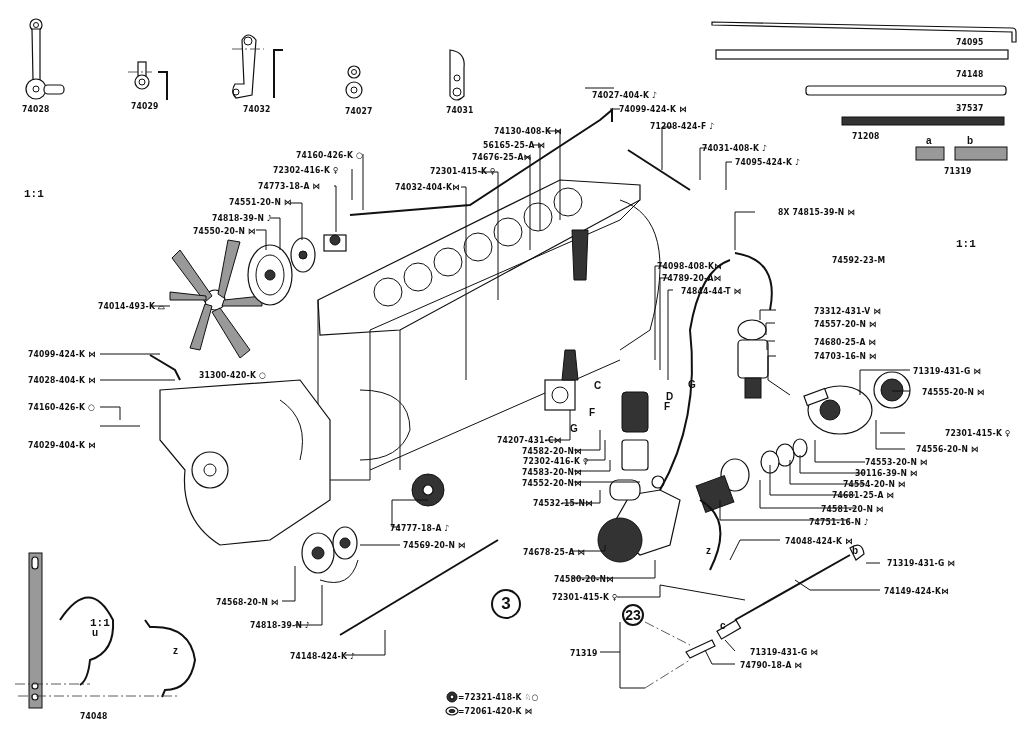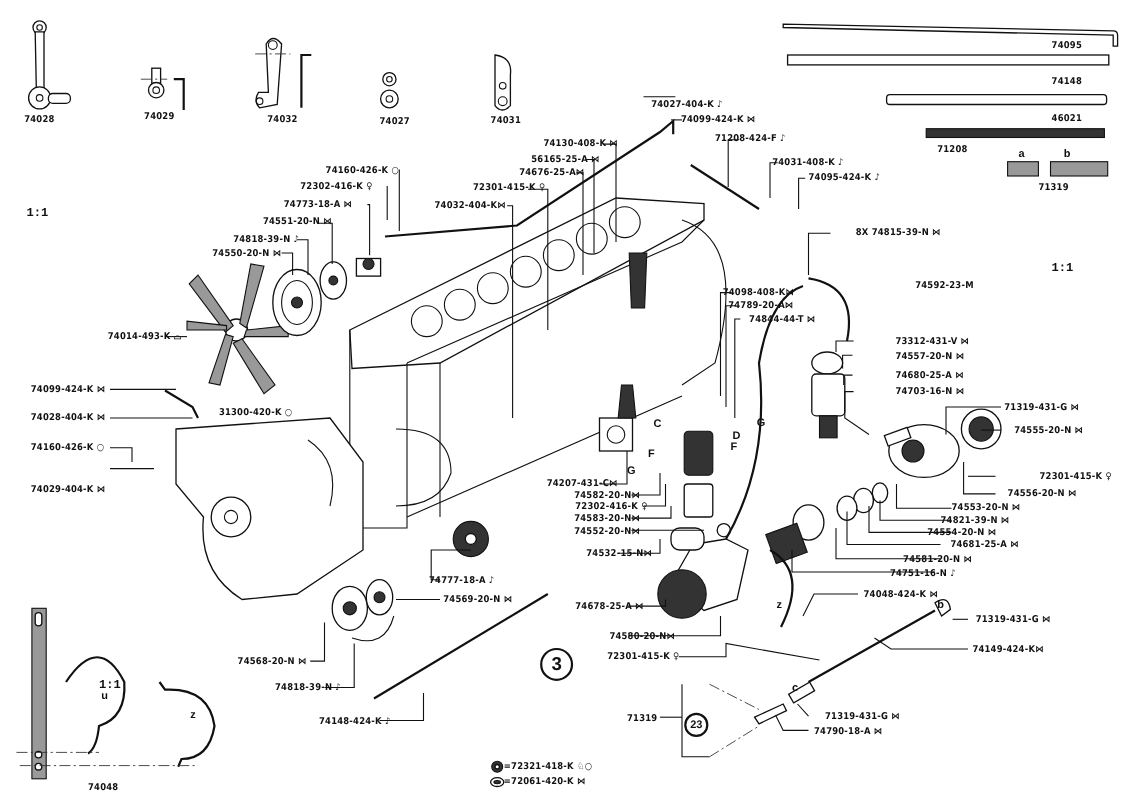--- a/index.html
+++ b/index.html
@@ -269,41 +269,41 @@
 
 <div class="lbl" style="left:22px;top:104px">74028</div>
 <div class="lbl" style="left:131px;top:101px">74029</div>
 <div class="lbl" style="left:243px;top:104px">74032</div>
 <div class="lbl" style="left:345px;top:106px">74027</div>
 <div class="lbl" style="left:446px;top:105px">74031</div>
 <div class="scale" style="left:24px;top:140px">1:1</div>
 
 <div class="lbl" style="left:956px;top:37px">74095</div>
 <div class="lbl" style="left:956px;top:69px">74148</div>
-<div class="lbl" style="left:956px;top:103px">46021</div>
+<div class="lbl" style="left:956px;top:103px">37537</div>
 <div class="lbl" style="left:852px;top:131px">71208</div>
 <div class="letter" style="left:926px;top:135px">a</div>
 <div class="letter" style="left:967px;top:135px">b</div>
 <div class="lbl" style="left:944px;top:166px">71319</div>
 <div class="scale" style="left:956px;top:190px">1:1</div>
 
 <div class="lbl" style="left:592px;top:90px">74027-404-K ♪</div>
 <div class="lbl" style="left:619px;top:104px">74099-424-K ⋈</div>
 <div class="lbl" style="left:494px;top:126px">74130-408-K ⋈</div>
 <div class="lbl" style="left:650px;top:121px">71208-424-F ♪</div>
 <div class="lbl" style="left:483px;top:140px">56165-25-A ⋈</div>
 <div class="lbl" style="left:472px;top:152px">74676-25-A⋈</div>
 <div class="lbl" style="left:702px;top:143px">74031-408-K ♪</div>
 <div class="lbl" style="left:430px;top:166px">72301-415-K ♀</div>
 <div class="lbl" style="left:735px;top:157px">74095-424-K ♪</div>
 <div class="lbl" style="left:296px;top:150px">74160-426-K ○</div>
 <div class="lbl" style="left:273px;top:165px">72302-416-K ♀</div>
 <div class="lbl" style="left:395px;top:182px">74032-404-K⋈</div>
 <div class="lbl" style="left:258px;top:181px">74773-18-A ⋈</div>
-<div class="lbl" style="left:239px;top:197px">74551-20-N ⋈</div>
+<div class="lbl" style="left:229px;top:197px">74551-20-N ⋈</div>
 <div class="lbl" style="left:212px;top:213px">74818-39-N ♪</div>
 <div class="lbl" style="left:193px;top:226px">74550-20-N ⋈</div>
 <div class="lbl" style="left:778px;top:207px">8X 74815-39-N ⋈</div>
 <div class="lbl" style="left:832px;top:255px">74592-23-M</div>
 <div class="lbl" style="left:657px;top:261px">74098-408-K⋈</div>
 <div class="lbl" style="left:662px;top:273px">74789-20-A⋈</div>
 <div class="lbl" style="left:681px;top:286px">74844-44-T ⋈</div>
 <div class="lbl" style="left:98px;top:301px">74014-493-K ⌓</div>
 <div class="lbl" style="left:814px;top:306px">73312-431-V ⋈</div>
 <div class="lbl" style="left:814px;top:319px">74557-20-N ⋈</div>
@@ -315,25 +315,25 @@
 <div class="lbl" style="left:199px;top:370px">31300-420-K ○</div>
 <div class="lbl" style="left:922px;top:387px">74555-20-N ⋈</div>
 <div class="lbl" style="left:28px;top:402px">74160-426-K ○</div>
 <div class="lbl" style="left:28px;top:440px">74029-404-K ⋈</div>
 <div class="lbl" style="left:945px;top:428px">72301-415-K ♀</div>
 <div class="lbl" style="left:497px;top:435px">74207-431-C⋈</div>
 <div class="lbl" style="left:916px;top:444px">74556-20-N ⋈</div>
 <div class="lbl" style="left:522px;top:446px">74582-20-N⋈</div>
 <div class="lbl" style="left:865px;top:457px">74553-20-N ⋈</div>
 <div class="lbl" style="left:523px;top:456px">72302-416-K ♀</div>
-<div class="lbl" style="left:855px;top:468px">74821-39-N ⋈</div>
+<div class="lbl" style="left:855px;top:468px">30116-39-N ⋈</div>
 <div class="lbl" style="left:522px;top:467px">74583-20-N⋈</div>
 <div class="lbl" style="left:843px;top:479px">74554-20-N ⋈</div>
 <div class="lbl" style="left:522px;top:478px">74552-20-N⋈</div>
-<div class="lbl" style="left:864px;top:490px">74681-25-A ⋈</div>
+<div class="lbl" style="left:832px;top:490px">74681-25-A ⋈</div>
 <div class="lbl" style="left:821px;top:504px">74581-20-N ⋈</div>
 <div class="lbl" style="left:533px;top:498px">74532-15-N⋈</div>
 <div class="lbl" style="left:809px;top:517px">74751-16-N ♪</div>
 <div class="lbl" style="left:390px;top:523px">74777-18-A ♪</div>
 <div class="lbl" style="left:403px;top:540px">74569-20-N ⋈</div>
 <div class="lbl" style="left:785px;top:536px">74048-424-K ⋈</div>
 <div class="lbl" style="left:523px;top:547px">74678-25-A ⋈</div>
 <div class="lbl" style="left:887px;top:558px">71319-431-G ⋈</div>
 <div class="lbl" style="left:554px;top:574px">74580-20-N⋈</div>
 <div class="lbl" style="left:884px;top:586px">74149-424-K⋈</div>
@@ -349,21 +349,21 @@
 <div class="letter" style="left:666px;top:391px">D</div>
 <div class="letter" style="left:589px;top:407px">F</div>
 <div class="letter" style="left:688px;top:379px">G</div>
 <div class="letter" style="left:664px;top:401px">F</div>
 <div class="letter" style="left:570px;top:423px">G</div>
 <div class="letter" style="left:852px;top:545px">b</div>
 <div class="letter" style="left:720px;top:620px">c</div>
 <div class="letter" style="left:706px;top:545px">z</div>
 
 <div class="badge" style="left:491px;top:589px;width:26px;height:26px;font-size:17px">3</div>
-<div class="badge" style="left:622px;top:648px;width:18px;height:18px;font-size:10px">23</div>
+<div class="badge" style="left:622px;top:604px;width:18px;height:18px;font-size:14px">23</div>
 
 <div class="scale" style="left:90px;top:569px">1:1</div>
 <div class="letter" style="left:92px;top:627px">u</div>
 <div class="letter" style="left:173px;top:645px">z</div>
 <div class="lbl" style="left:80px;top:711px">74048</div>
 
 <div class="lbl" style="left:458px;top:692px">=72321-418-K ♘○</div>
 <div class="lbl" style="left:458px;top:706px">=72061-420-K ⋈</div>
 
 </body></html>

